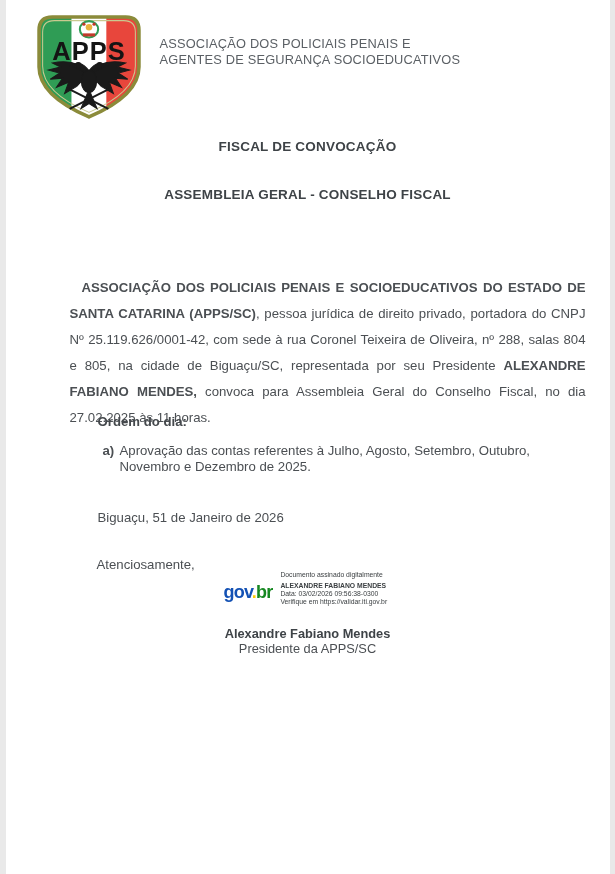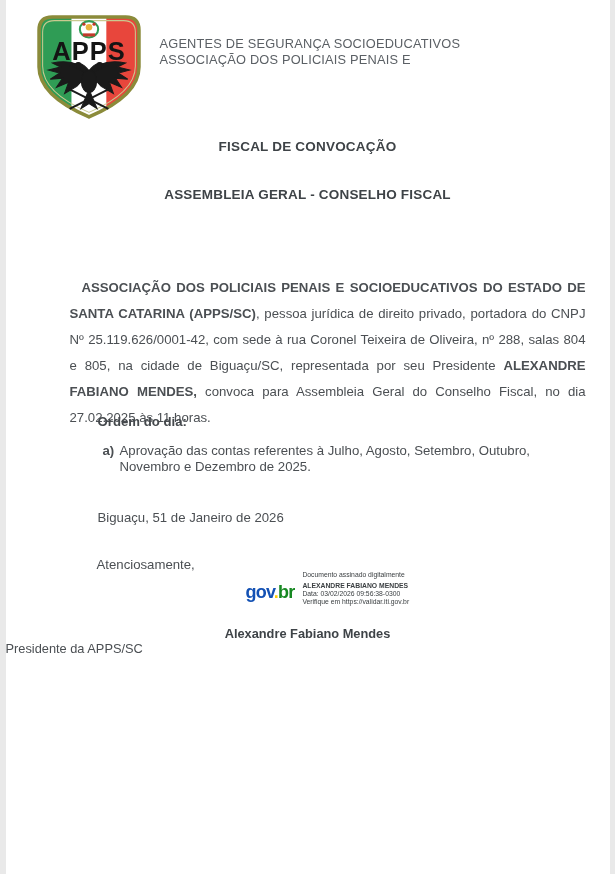--- a/index.html
+++ b/index.html
@@ -48,37 +48,37 @@
   .agenda-text { flex:1; }
 
   
   .date-line { position:absolute; top:510px; left:92px; font-size:13.2px; }
   .closing   { position:absolute; top:557px; left:91px; font-size:13.2px; }
 
   
   .gov-sign { position:absolute; top:571px; left:218px; display:flex; align-items:center; }
   .govbr-logo {
     font-size:18px; font-weight:bold; letter-spacing:-0.8px;
-    line-height:18px; margin-top:6px;margin-left:22px;
+    line-height:18px; margin-top:6px;
   }
   .gov-blue  { color:#1351b4; }
   .gov-dot   { color:#ffcd07; }
   .gov-green { color:#168821; }
   .sign-text { margin-left:8px; width:190px; color:#3c4043; }
   .sign-line1  { font-size:6.8px; line-height:8px; margin-bottom:3px; }
   .sign-signer { font-size:6.8px; line-height:8px; font-weight:bold; }
   .sign-date, .sign-verify { font-size:6.8px; line-height:8px; }
 
   
   .signature-name {
     position:absolute; top:626px; left:0; right:0; text-align:center;
     font-weight:bold; font-size:12.8px; color:#3e4347;
   }
   .signature-role {
-    position:absolute; top:641px; left:0; right:0; text-align:left;
+    position:absolute; top:641px; left:0; right:0; text-align:center;
     font-size:12.8px; color:#4b4f53;
   }
 
   
   .footer {
     position:absolute; top:821px; left:45px; right:28px;
     font-size:11.6px; line-height:19px; color:#4b4f53;
   }
   .dash-bold { font-weight:bold; }
   .spacer { display:inline-block; width:36px; }
@@ -134,22 +134,22 @@
         <circle cx="62.5" cy="50.5" r="3"></circle>
         <path d="M38.8,49.5 L34.5,51 L38.8,52.2 Z"></path>
         <path d="M65.2,49.5 L69.5,51 L65.2,52.2 Z"></path>
         <ellipse cx="52" cy="66" rx="7.5" ry="11"></ellipse>
         <path d="M52,74 L44,93 L52,88 L60,93 Z"></path>
         <line x1="33" y1="93" x2="71" y2="74" stroke-width="2"></line>
         <line x1="33" y1="74" x2="71" y2="93" stroke-width="2"></line>
       </g>
     </svg>
     <div class="org-name">
+      <div>ASSOCIAÇÃO DOS POLICIAIS PENAIS E</div>
       <div>AGENTES DE SEGURANÇA SOCIOEDUCATIVOS</div>
-      <div>ASSOCIAÇÃO DOS POLICIAIS PENAIS E</div>
     </div>
   </div>
 
   <div class="doc-title">FISCAL DE CONVOCAÇÃO</div>
   <div class="doc-subtitle">ASSEMBLEIA GERAL - CONSELHO FISCAL</div>
 
   <p class="paragraph"><span class="b">ASSOCIAÇÃO DOS POLICIAIS PENAIS E SOCIOEDUCATIVOS DO ESTADO DE SANTA CATARINA (APPS/SC)</span><span>, pessoa jurídica de direito privado, portadora do CNPJ Nº 25.119.626/0001-42, com sede à rua Coronel Teixeira de Oliveira, nº 288, salas 804 e 805, na cidade de Biguaçu/SC, representada por seu Presidente </span><span class="b">ALEXANDRE FABIANO MENDES,</span><span> convoca para Assembleia Geral do Conselho Fiscal, no dia 27.02.2025 às 11 horas.</span></p>
 
   <div class="agenda-heading">Ordem do dia:</div>
   <div class="agenda-item">

